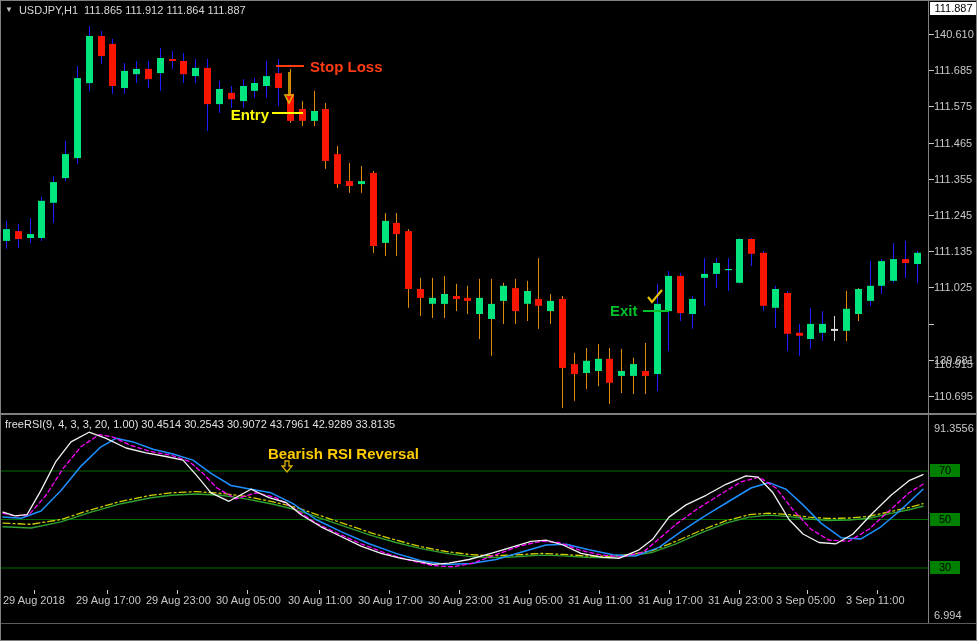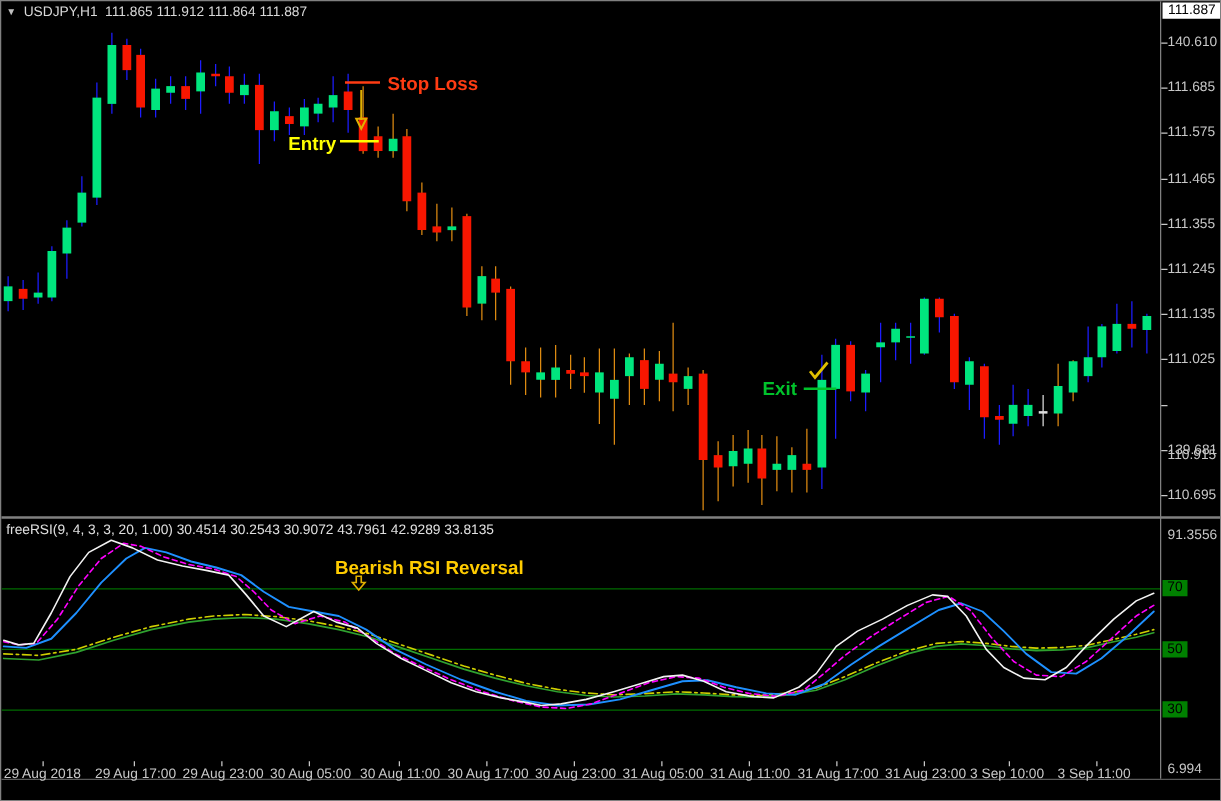--- a/index.html
+++ b/index.html
@@ -10,21 +10,21 @@
   }
   .abs{position:absolute;}
   .axis-text{font-size:11px;color:#C8C8C8;white-space:nowrap;}
   #title-bar{left:4px;top:2px;height:13px;color:#D8D8D8;font-size:11px;display:flex;align-items:center;gap:6px;}
   #symbol-dd{font-size:8px;color:#C0C0C0;cursor:pointer;}
   #divider{left:0;top:412px;width:977px;height:2px;background:#808080;}
   #vsep{left:927px;top:0;width:1px;height:622px;background:#808080;}
   #bottomsep{left:0;top:622px;width:977px;height:1px;background:#5a5a5a;}
   #price-box{left:929px;top:1px;width:47px;height:13px;background:#fff;color:#000;
     font-size:11px;line-height:13px;text-align:center;}
-  .lvl-box{left:929px;width:20px;height:13px;background:#008000;color:#000;
+  .lvl-box{left:929px;width:30px;height:13px;background:#008000;color:#000;
     font-size:11px;line-height:13px;text-align:center;}
   #rsi-label{left:4px;top:417px;font-size:11px;color:#E0E0E0;white-space:nowrap;}
   .tick{position:absolute;background:#C8C8C8;}
   svg{position:absolute;display:block;}
 </style>
 </head>
 <body>
 
 <div id="mt4-window">
   <div id="title-bar" class="abs">
@@ -247,21 +247,21 @@
     </div>
 
   <div id="rsi-axis">
     <div class="abs axis-text" style="left: 933px; top: 421px;" id="rsi-max">91.3556</div>
     <div class="abs axis-text" style="left: 933px; top: 608px;" id="rsi-min">6.994</div>
   <div class="abs lvl-box" style="top:463px;">70</div>
       <div class="abs lvl-box" style="top:512px;">50</div>
       <div class="abs lvl-box" style="top:560px;">30</div>
     </div>
 
-  <div id="time-axis" class="abs" style="left:0;top:608px;width:793px;height:18px;">
+  <div id="time-axis" class="abs" style="left:0;top:589px;width:793px;height:18px;">
       <div class="abs axis-text" style="left:2px;top:4px;">29 Aug 2018</div>
       <div class="tick" style="left:33px;top:0;width:1px;height:4px;"></div>
       <div class="abs axis-text" style="left:75px;top:4px;">29 Aug 17:00</div>
       <div class="tick" style="left:106px;top:0;width:1px;height:4px;"></div>
       <div class="abs axis-text" style="left:145px;top:4px;">29 Aug 23:00</div>
       <div class="tick" style="left:176px;top:0;width:1px;height:4px;"></div>
       <div class="abs axis-text" style="left:215px;top:4px;">30 Aug 05:00</div>
       <div class="tick" style="left:246px;top:0;width:1px;height:4px;"></div>
       <div class="abs axis-text" style="left:287px;top:4px;">30 Aug 11:00</div>
       <div class="tick" style="left:318px;top:0;width:1px;height:4px;"></div>
@@ -270,18 +270,18 @@
       <div class="abs axis-text" style="left:427px;top:4px;">30 Aug 23:00</div>
       <div class="tick" style="left:458px;top:0;width:1px;height:4px;"></div>
       <div class="abs axis-text" style="left:497px;top:4px;">31 Aug 05:00</div>
       <div class="tick" style="left:528px;top:0;width:1px;height:4px;"></div>
       <div class="abs axis-text" style="left:567px;top:4px;">31 Aug 11:00</div>
       <div class="tick" style="left:598px;top:0;width:1px;height:4px;"></div>
       <div class="abs axis-text" style="left:637px;top:4px;">31 Aug 17:00</div>
       <div class="tick" style="left:668px;top:0;width:1px;height:4px;"></div>
       <div class="abs axis-text" style="left:707px;top:4px;">31 Aug 23:00</div>
       <div class="tick" style="left:738px;top:0;width:1px;height:4px;"></div>
-      <div class="abs axis-text" style="left:775px;top:4px;">3 Sep 10:00</div>
+      <div class="abs axis-text" style="left:775px;top:4px;">3 Sep 05:00</div>
       <div class="tick" style="left:806px;top:0;width:1px;height:4px;"></div>
       <div class="abs axis-text" style="left:845px;top:4px;">3 Sep 11:00</div>
       <div class="tick" style="left:876px;top:0;width:1px;height:4px;"></div>
     </div>
 </div>
 
 </body></html>

